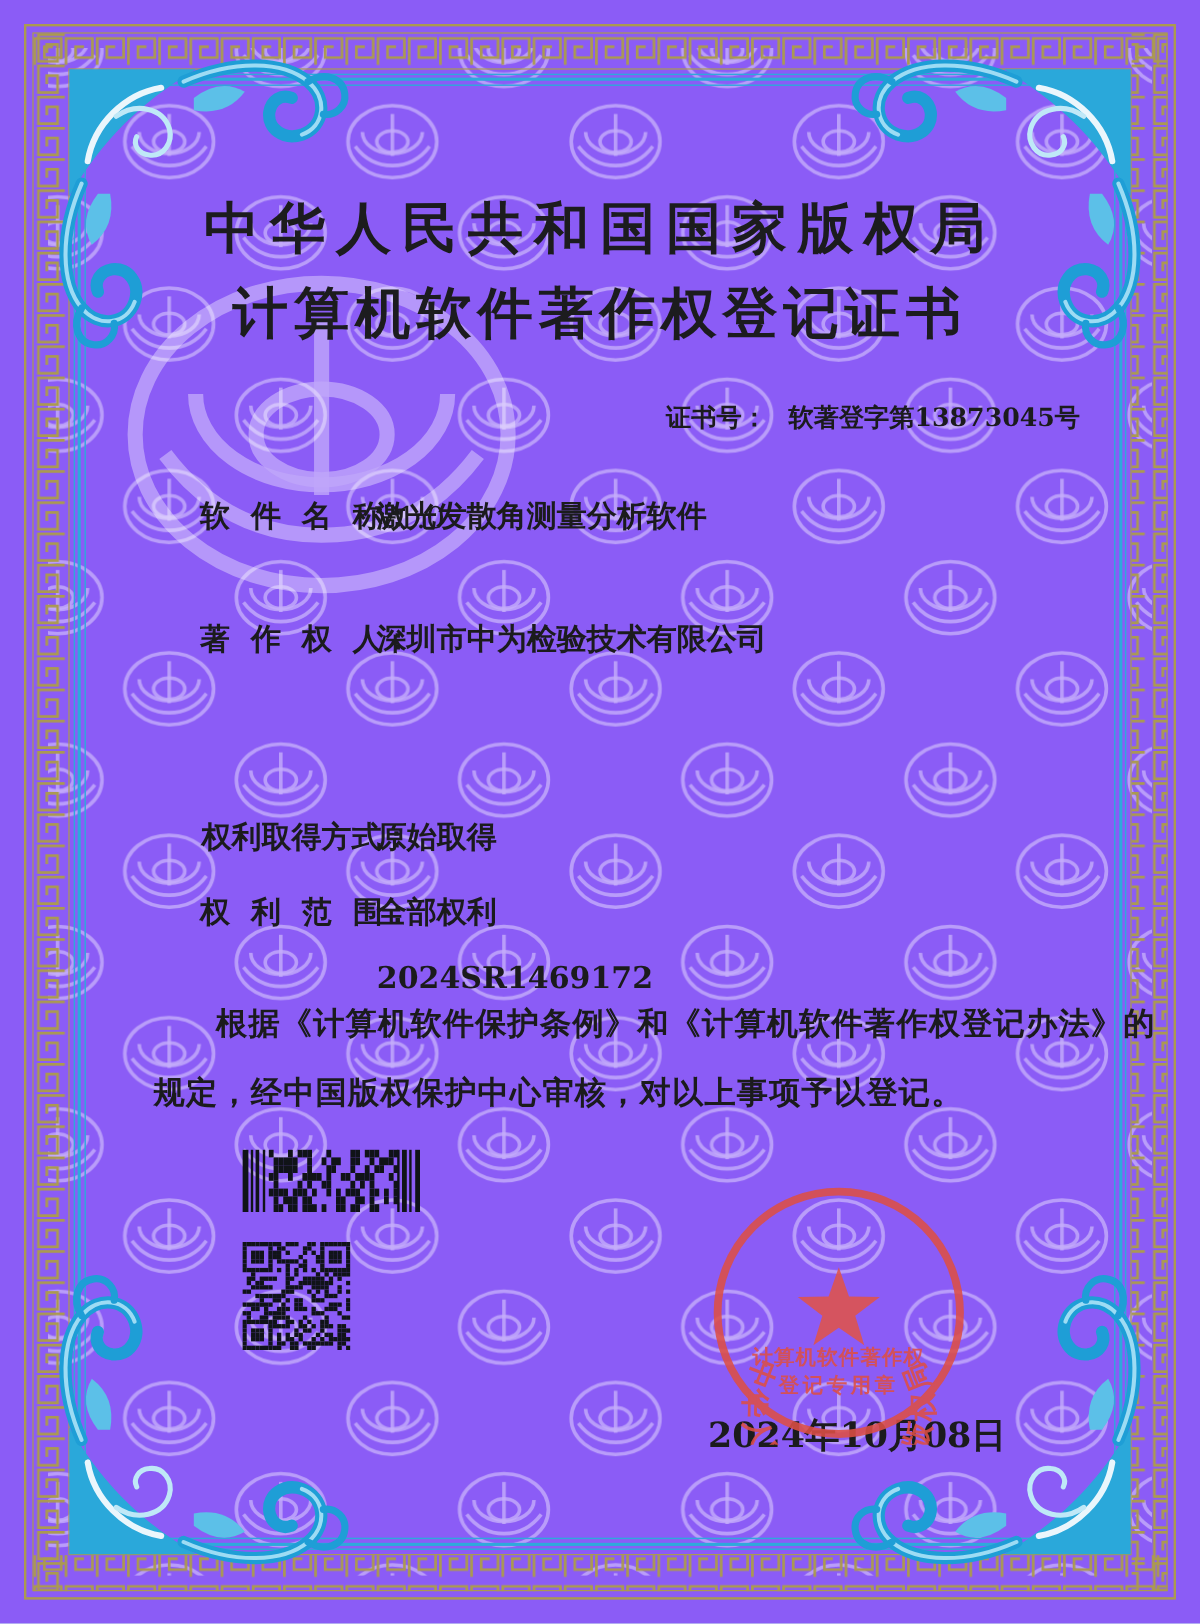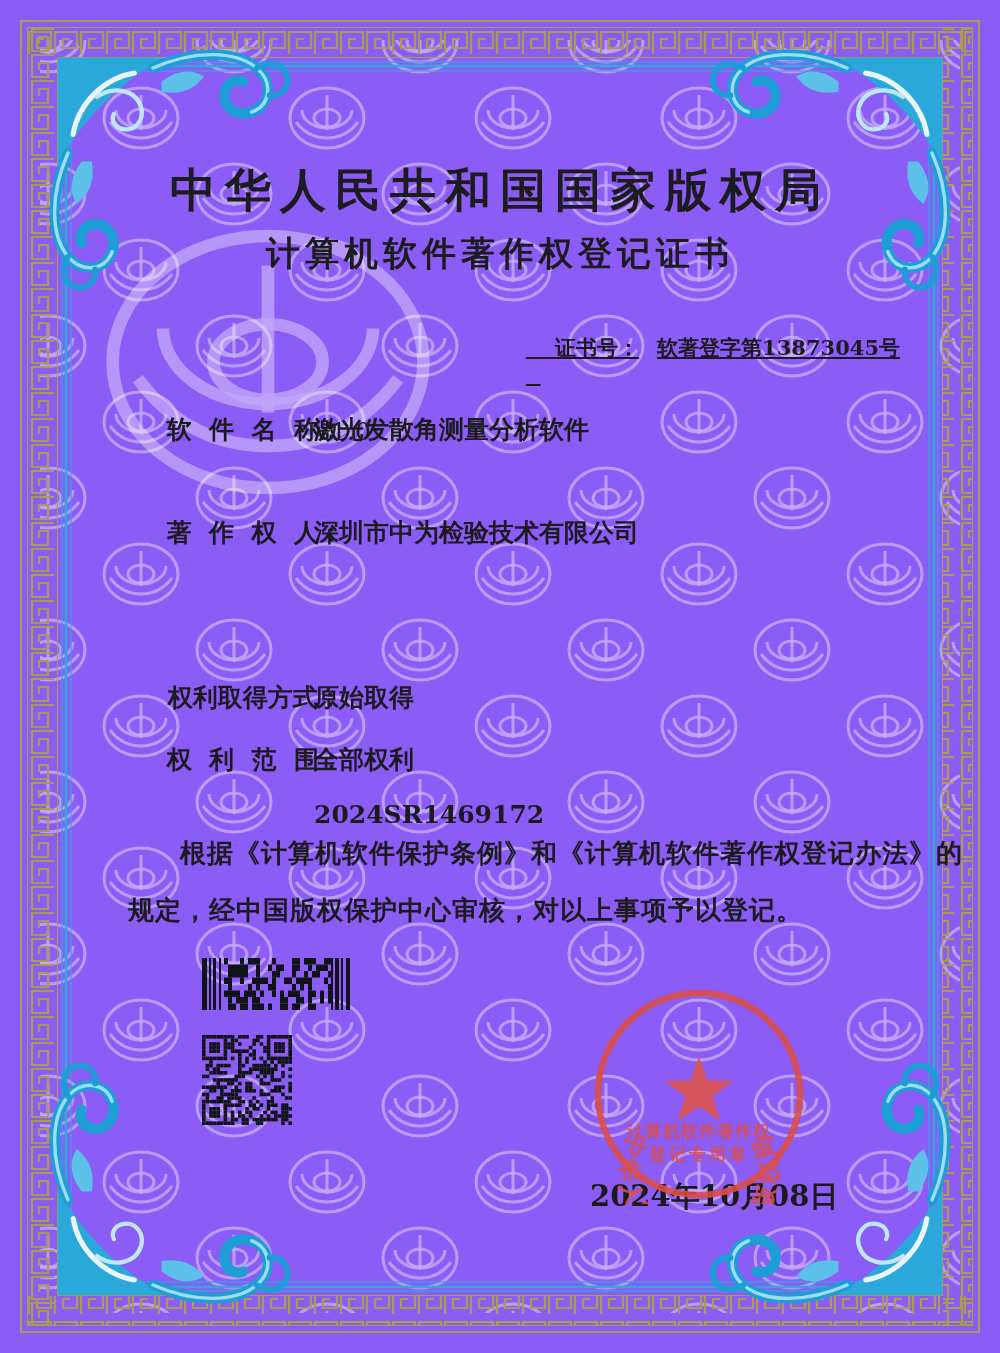--- a/index.html
+++ b/index.html
@@ -6,22 +6,22 @@
   .cert{
     position:relative;width:1000px;height:1353px;overflow:hidden;
     background:#8b5cf6;color:#1b1b1d;
     font-family:"DejaVu Serif","Liberation Serif",serif;
   }
   .abs{position:absolute;}
   .frame-svg{left:0;top:0;z-index:1;}
   .txt{z-index:3;white-space:pre;}
   .title{width:1000px;text-align:center;font-weight:700;color:#1c1c1e;}
   .title1{top:160px;font-size:46px;letter-spacing:9px;}
-  .title2{top:231px;font-size:34px;letter-spacing:5px;}
-  .certno{top:309px;right:100px;font-size:21px;font-weight:700;text-decoration:underline;}
+  .title2{top:231px;font-size:46px;letter-spacing:5px;}
+  .certno{top:309px;right:100px;font-size:21px;font-weight:700;}
   .certno .val{margin-left:18px;}
   .row{left:128px;font-size:25px;font-weight:700;text-align:center;}
   .row .label{display:inline-block;min-width:185px;}
   .row .value{position:absolute;left:186px;white-space:pre;}
   .ver{left:313px;top:417px;font-size:25px;font-weight:400;}
   .para{font-size:26px;font-weight:700;letter-spacing:1px;}
   .para1{left:180px;top:836px;}
   .para2{left:128px;top:893px;}
   .date{left:590px;top:1177px;width:240px;text-align:right;font-size:29px;font-weight:700;z-index:4;}
   .seal-svg{left:589px;top:984px;z-index:5;}

